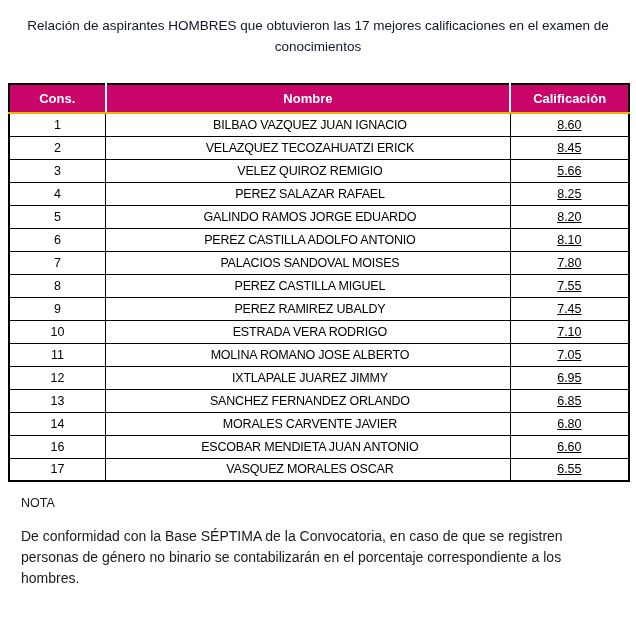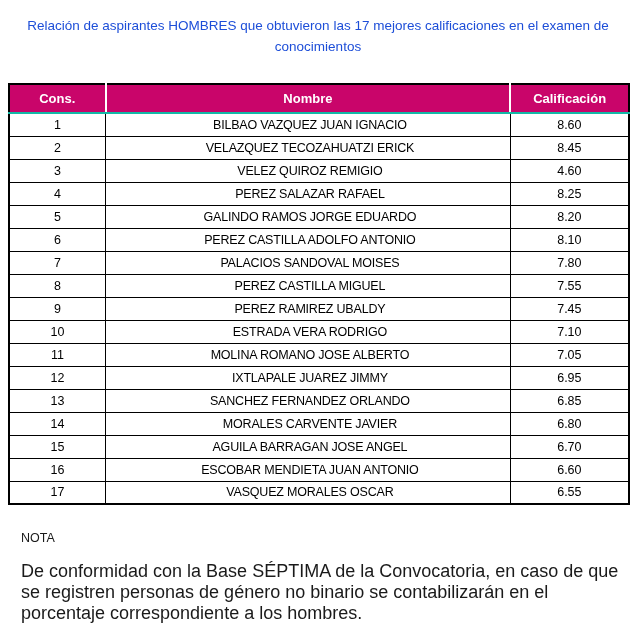--- a/index.html
+++ b/index.html
@@ -10,64 +10,64 @@
     font-family: "Liberation Sans", sans-serif;
     color: #000;
     overflow: hidden;
   }
   .title {
     margin: 15px auto 4px;
     max-width: 590px;
     text-align: center;
     font-size: 13.5px;
     line-height: 21px;
-    color: #1d4ed8;
+    color: #0f172a;
   }
   table.grades-table {
     border-collapse: collapse;
     table-layout: fixed;
     margin: 26px 0 0 8px;
     width: 622px;
     border: 2px solid #000;
   }
   .col-cons  { width: 96px; }
   .col-nombre{ width: 402px; margin-left: 28px; }
   .col-calif { width: 118px; }
   th {
     background: #C9056A;
     color: #ffffff;
     font-weight: bold;
     font-size: 13px;
     height: 29px;
-    border-bottom: 2px solid #14b8a6;
+    border-bottom: 2px solid #eab308;
     text-align: center;
     vertical-align: middle;
   }
   th + th { border-left: 2px solid #ffffff; }
   td {
     border: 1px solid #000;
     height: 23px;
     font-size: 12.5px;
     vertical-align: middle;
     overflow: hidden;
     white-space: nowrap;
   }
   td.c-cons  { text-align: center; }
   td.c-nombre{ text-align: center; padding-left: 5px; letter-spacing: -0.2px; }
-  td.c-calif { text-align: center; }
+  td.c-calif { text-align: center; text-decoration: underline; }
   .note {
-    margin: 24px 0 0 21px;
+    margin: 12px 0 0 21px;
     font-size: 12.5px;
     line-height: 18.5px;
     color: #1a1a1a;
   }
   .para2 {
     margin: 13px 0 0 21px;
     max-width: 600px;
-    font-size: 18px;
+    font-size: 14px;
     line-height: 21px;
     color: #1a1a1a;
   }
 </style>
 </head>
 <body>
 
 <div class="page">
 
   <div class="title">Relación de aspirantes HOMBRES que obtuvieron las 17 mejores calificaciones en el examen de conocimientos</div>
@@ -87,21 +87,21 @@
         <td class="c-calif">8.60</td>
       </tr>
       <tr>
         <td class="c-cons">2</td>
         <td class="c-nombre">VELAZQUEZ TECOZAHUATZI ERICK</td>
         <td class="c-calif">8.45</td>
       </tr>
       <tr>
         <td class="c-cons">3</td>
         <td class="c-nombre">VELEZ QUIROZ REMIGIO</td>
-        <td class="c-calif">4.60</td>
+        <td class="c-calif">5.66</td>
       </tr>
       <tr>
         <td class="c-cons">4</td>
         <td class="c-nombre">PEREZ SALAZAR RAFAEL</td>
         <td class="c-calif">8.25</td>
       </tr>
       <tr>
         <td class="c-cons">5</td>
         <td class="c-nombre">GALINDO RAMOS JORGE EDUARDO</td>
         <td class="c-calif">8.20</td>
@@ -145,25 +145,20 @@
         <td class="c-cons">13</td>
         <td class="c-nombre">SANCHEZ FERNANDEZ ORLANDO</td>
         <td class="c-calif">6.85</td>
       </tr>
       <tr>
         <td class="c-cons">14</td>
         <td class="c-nombre">MORALES CARVENTE JAVIER</td>
         <td class="c-calif">6.80</td>
       </tr>
       <tr>
-        <td class="c-cons">15</td>
-        <td class="c-nombre">AGUILA BARRAGAN JOSE ANGEL</td>
-        <td class="c-calif">6.70</td>
-      </tr>
-      <tr>
         <td class="c-cons">16</td>
         <td class="c-nombre">ESCOBAR MENDIETA JUAN ANTONIO</td>
         <td class="c-calif">6.60</td>
       </tr>
       <tr>
         <td class="c-cons">17</td>
         <td class="c-nombre">VASQUEZ MORALES OSCAR</td>
         <td class="c-calif">6.55</td>
       </tr>
     </tbody>

